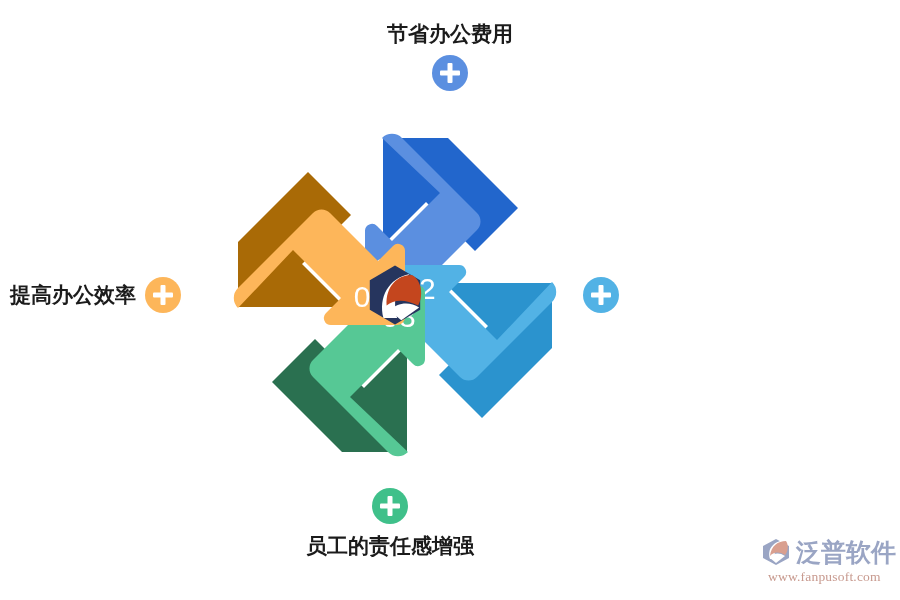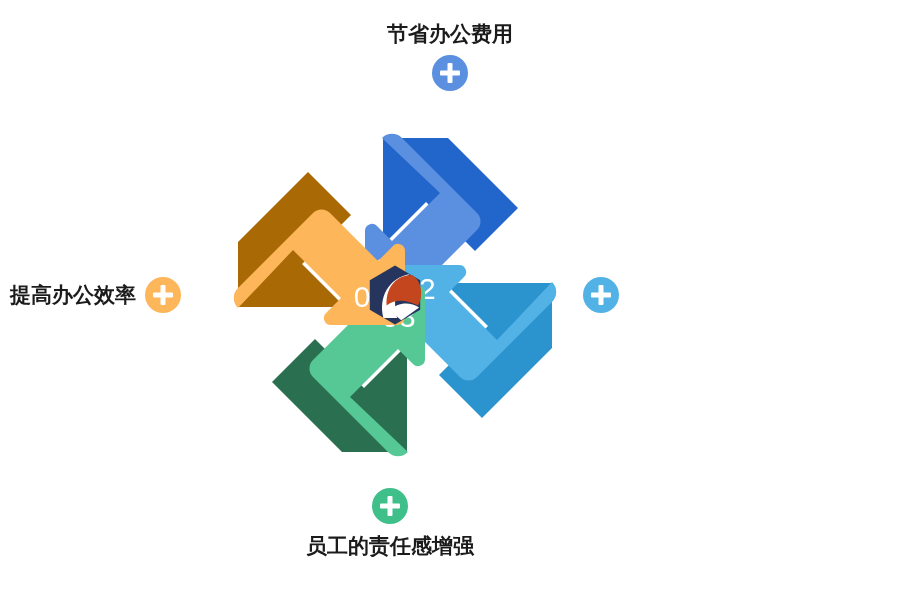--- a/index.html
+++ b/index.html
@@ -286,14 +286,26 @@
 
         <path d="M -11 22 C -16 2 -6 -16 14 -20 C 0 -8 -2 4 2 22 Z" fill="#ffffff"></path>
 
         <path d="M 16 -19 C 26 -14 27 2 22 10 C 10 4 -1 4 -8 10 C -9 -8 2 -19 16 -19 Z" fill="#C4461E"></path>
 
         <path d="M 23 12 C 14 6 2 7 -5 15 L 6 24 Z" fill="#ffffff"></path>
       </g>
     </svg>
   </div>
 
+  <div class="watermark">
+    <div class="wm-row">
+      <svg width="30" height="28" viewBox="0 0 30 28">
+        <path d="M 14 1 L 27 8 L 27 20 L 14 27 L 1 20 L 1 8 Z" fill="#9aa5c4"></path>
+        <path d="M 8 21 C 5 11 11 3 24 2 C 13 7 11 14 14 21 Z" fill="#ffffff"></path>
+        <path d="M 24 3 C 27 7 26 14 23 17 C 17 13 11 14 8 18 C 9 8 16 3 24 3 Z" fill="#d99f8f"></path>
+        <path d="M 23 18 C 17 14 11 15 8 20 L 14 25 Z" fill="#ffffff"></path>
+      </svg>
+      <div class="wm-brand">泛普软件</div>
+    </div>
+    <div class="wm-url">www.fanpusoft.com</div>
+  </div>
 
 </div>
 
 </body></html>

